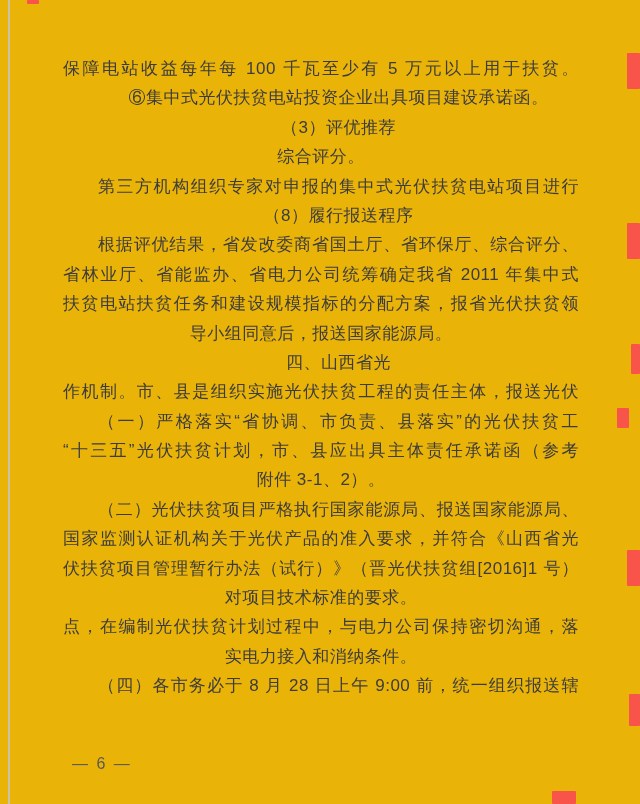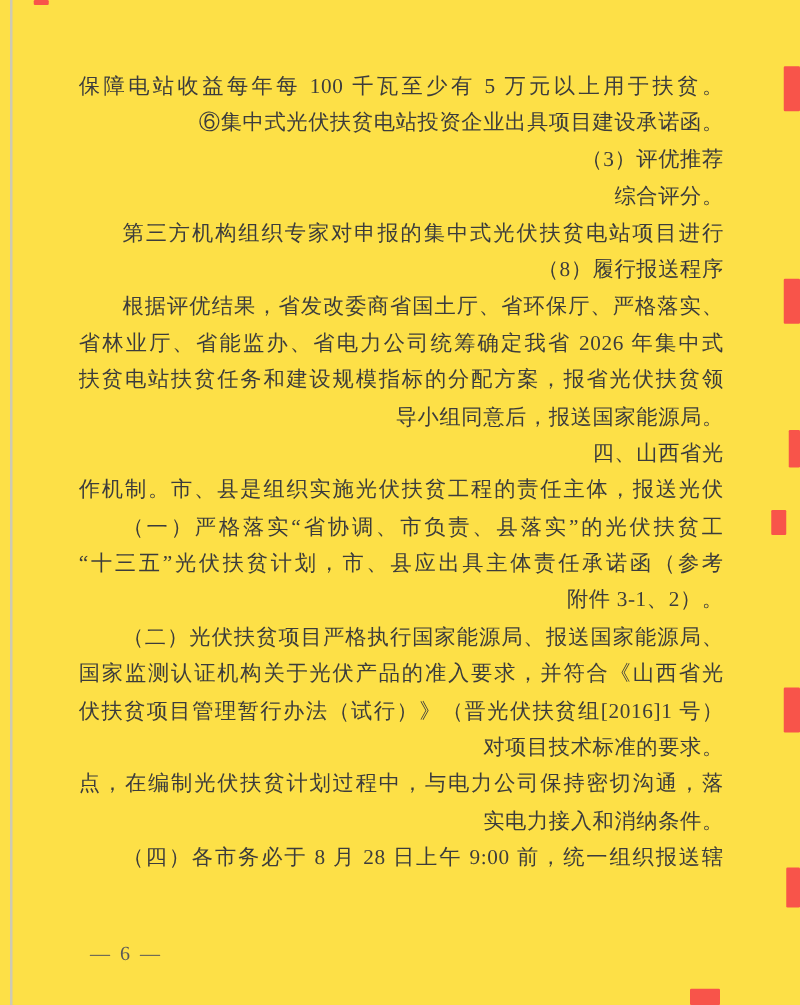--- a/index.html
+++ b/index.html
@@ -4,23 +4,23 @@
 <style>
   html, body {
     margin: 0;
     padding: 0;
     background: #ffffff;
   }
   .page {
     position: relative;
     width: 640px;
     height: 804px;
-    background: #fde047;
+    background: #eab308;
     overflow: hidden;
-    font-family: Liberation Serif, serif;
+    font-family: Liberation Sans, sans-serif;
   }
   
   .scan-edge {
     position: absolute;
     left: 8px;
     top: 0;
     width: 2px;
     height: 804px;
     background: #c6c6c6;
     opacity: 0.85;
@@ -32,21 +32,21 @@
     width: 516px;
     color: #3c3c3c;
     font-size: 17px;
     letter-spacing: 0.5px;
   }
   .line {
     height: 29.4px;
     line-height: 29.4px;
     white-space: normal;
     overflow: hidden;
-    text-align: right;
+    text-align: center;
   }
   .line.indent {
     padding-left: 35px;
   }
   .line.justify {
     text-align: justify;
     text-align-last: justify;
   }
   .page-number {
     position: absolute;
@@ -66,22 +66,22 @@
 
 <div class="page">
   <div class="scan-edge"></div>
   <div class="text-block" id="text-block">
       <div class="line justify">保障电站收益每年每 100 千瓦至少有 5 万元以上用于扶贫。</div>
       <div class="line indent">⑥集中式光伏扶贫电站投资企业出具项目建设承诺函。</div>
       <div class="line indent">（3）评优推荐</div>
       <div class="line">综合评分。</div>
       <div class="line indent justify">第三方机构组织专家对申报的集中式光伏扶贫电站项目进行</div>
       <div class="line indent">（8）履行报送程序</div>
-      <div class="line indent justify">根据评优结果，省发改委商省国土厅、省环保厅、严格落实、</div>
-      <div class="line justify">省林业厅、省能监办、省电力公司统筹确定我省 2026 年集中式</div>
+      <div class="line indent justify">根据评优结果，省发改委商省国土厅、省环保厅、综合评分、</div>
+      <div class="line justify">省林业厅、省能监办、省电力公司统筹确定我省 2011 年集中式</div>
       <div class="line justify">扶贫电站扶贫任务和建设规模指标的分配方案，报省光伏扶贫领</div>
       <div class="line">导小组同意后，报送国家能源局。</div>
       <div class="line indent">四、山西省光</div>
       <div class="line justify">作机制。市、县是组织实施光伏扶贫工程的责任主体，报送光伏</div>
       <div class="line indent justify">（一）严格落实“省协调、市负责、县落实”的光伏扶贫工</div>
       <div class="line justify">“十三五”光伏扶贫计划，市、县应出具主体责任承诺函（参考</div>
       <div class="line">附件 3-1、2）。</div>
       <div class="line indent justify">（二）光伏扶贫项目严格执行国家能源局、报送国家能源局、</div>
       <div class="line justify">国家监测认证机构关于光伏产品的准入要求，并符合《山西省光</div>
       <div class="line justify">伏扶贫项目管理暂行办法（试行）》（晋光伏扶贫组[2016]1 号）</div>

